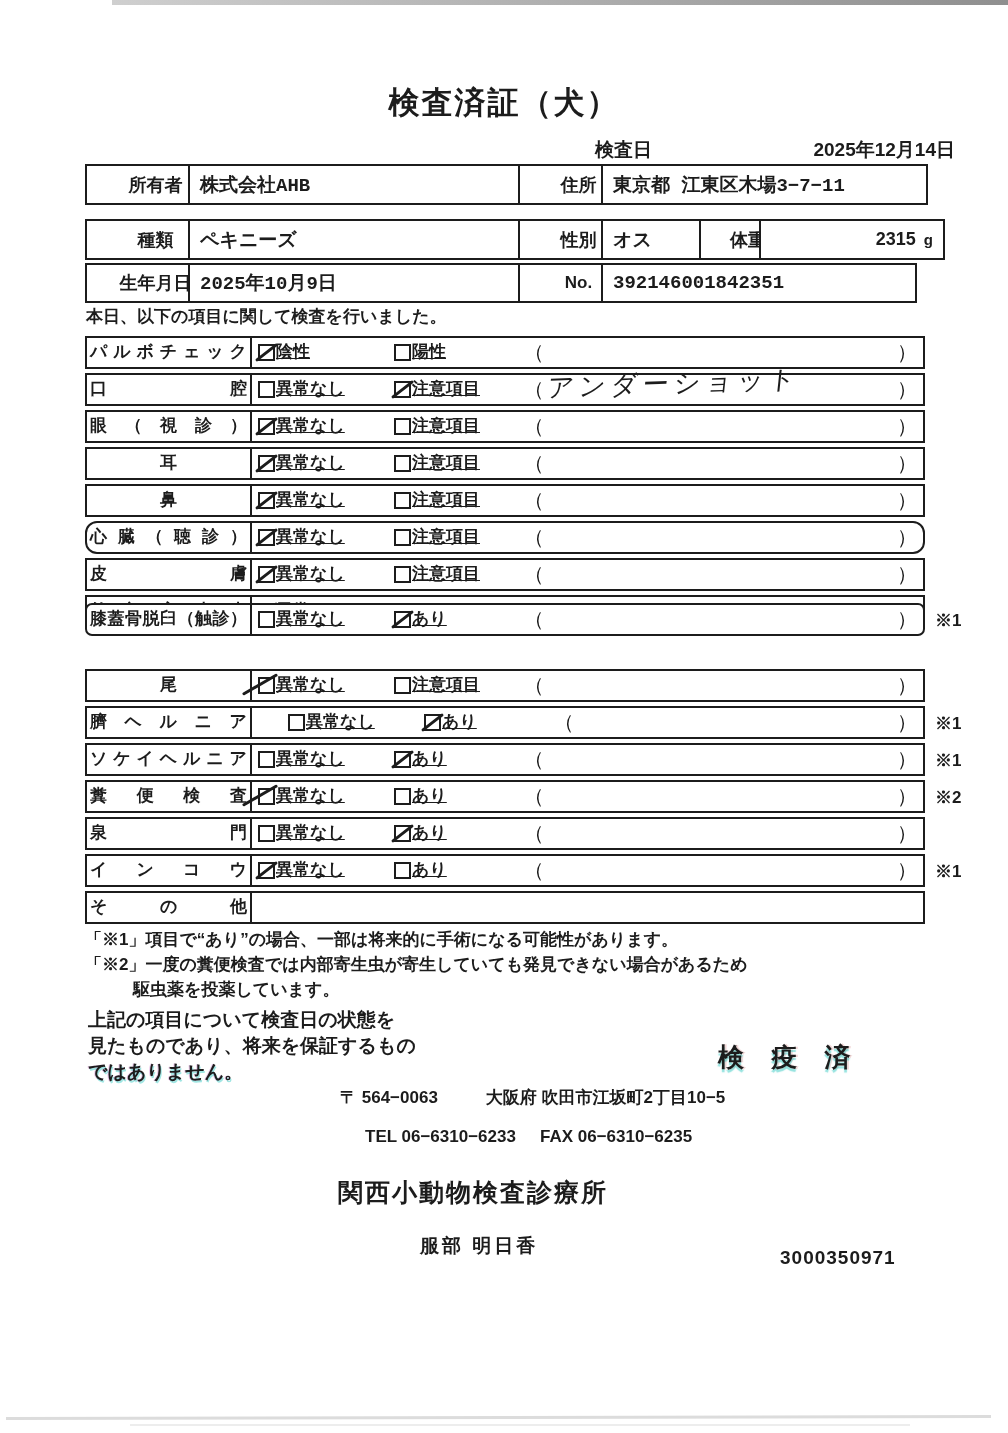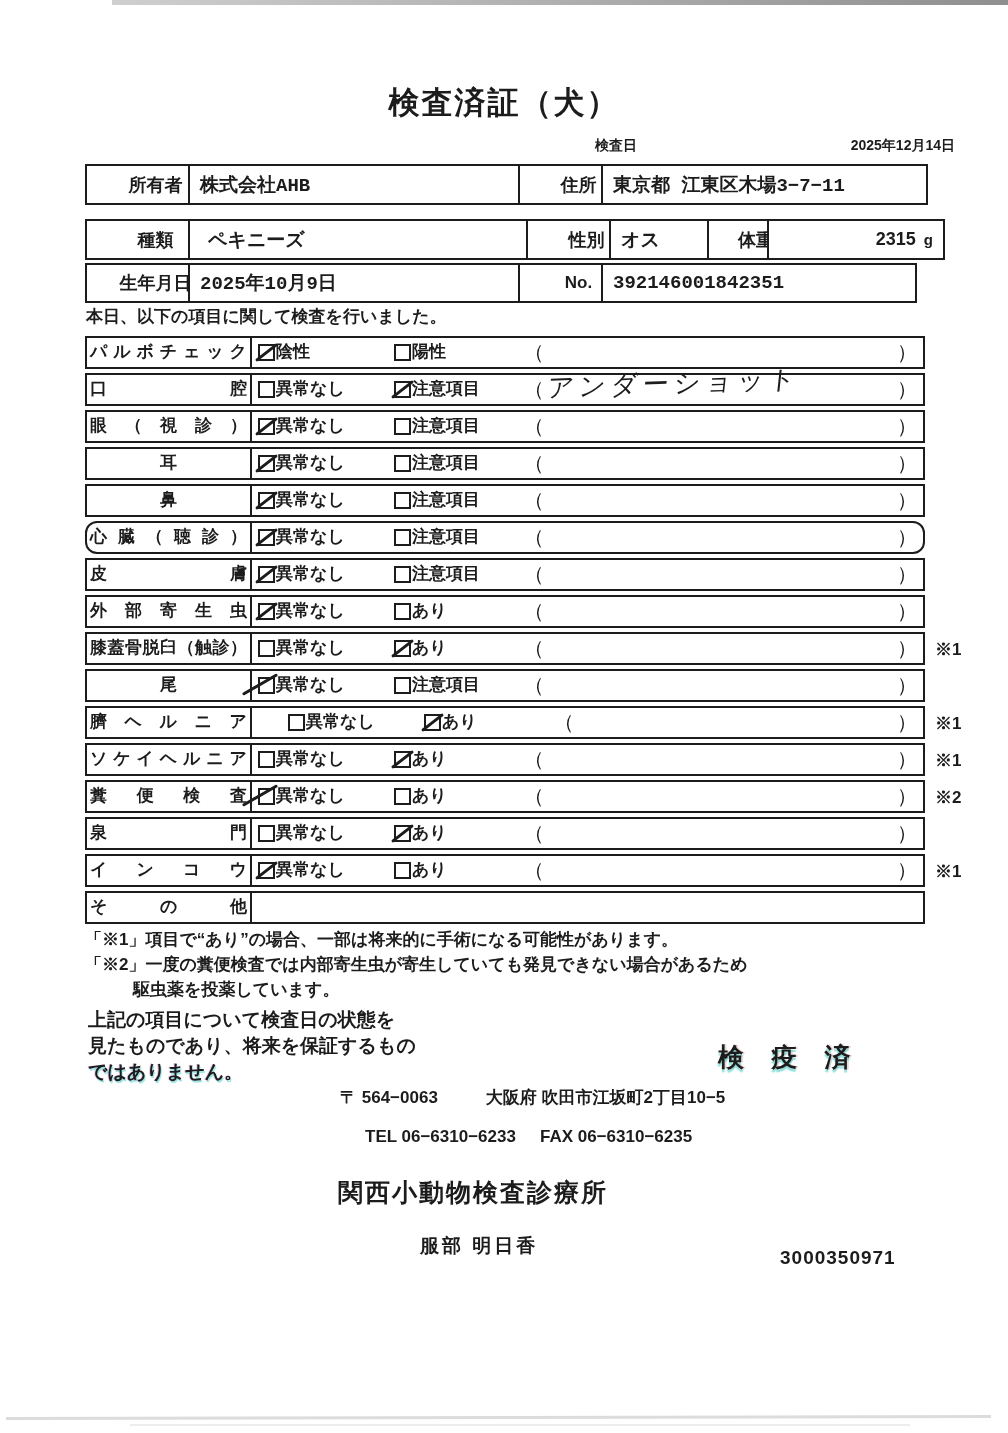--- a/index.html
+++ b/index.html
@@ -12,21 +12,21 @@
   .scan-top { position:absolute; top:0; left:112px; right:0; height:5px;
     background:linear-gradient(to right,#cfcfcf,#8f8f8f); }
   .scan-bottom { position:absolute; top:1416px; left:6px; width:985px; height:3px;
     background:#dcdcdc; transform:rotate(-0.12deg); }
   .scan-bottom2 { position:absolute; top:1424px; left:130px; width:780px; height:2px; background:#ededed; }
 
   .title { position:absolute; top:82px; left:0; width:100%; text-align:center;
     font-size:31px; font-weight:700; letter-spacing:2px; }
 
   .date-row { position:absolute; top:137px; left:595px; width:360px;
-    display:flex; justify-content:space-between; font-size:14px; font-weight:600; }
+    display:flex; justify-content:space-between; font-size:19px; font-weight:600; }
 
   
   .hbox { position:absolute; left:85px; border:2px solid #1c1c1c; display:flex;
     box-sizing:border-box; background:#fff; }
   .t-owner { top:164px; width:843px; height:41px; }
   .t-animal1 { top:219px; width:860px; height:41px; }
   .t-animal2 { top:263px; width:832px; height:40px; }
   .hcell { display:flex; align-items:center; box-sizing:border-box;
     font-size:18px; font-weight:600; white-space:nowrap; overflow:hidden; }
   .hlabel { justify-content:center; border-right:2px solid #1c1c1c;padding-left:36px; }
@@ -40,21 +40,21 @@
   .intro { position:absolute; top:305px; left:86px; font-size:17px; font-weight:600; }
 
   
   .crow { position:absolute; left:85px; width:840px; height:33px;
     border:2px solid #1c1c1c; display:flex; box-sizing:border-box; background:#fff; }
   .clabel { width:165px; border-right:2px solid #1c1c1c; box-sizing:border-box;
     font-size:17px; font-weight:600; line-height:28px; padding:0 3px;
     text-align:justify; text-align-last:justify; overflow:hidden; white-space:nowrap; }
   .clabel.center { text-align:center; text-align-last:center; }
   .ccontent { position:relative; flex:1; font-size:17px; font-weight:600; line-height:28px; }
-  .opt { position:absolute; display:flex; align-items:center; white-space:nowrap; }
+  .opt { position:absolute; display:flex; align-items:center; white-space:nowrap;text-decoration:underline; }
   .opt1 { left:6px; } .opt2 { left:142px; }
   .cb { position:relative; display:inline-block; width:13px; height:13px;
     border:2px solid #1c1c1c; box-sizing:content-box; margin-right:1px; }
   .cb.checked::after { content:""; position:absolute; left:-7px; top:5px;
     width:27px; height:3px; background:#1c1c1c; border-radius:2px; transform:rotate(-38deg); }
   .cb.long::after { left:-20px; width:40px; transform:rotate(-30deg); top:4px; }
   .po { position:absolute; left:272px; font-size:20px; font-weight:400; }
   .pc { position:absolute; right:6px; font-size:20px; font-weight:400; }
   .handwriting { position:absolute; left:296px; top:-6px; font-size:26px; font-weight:500;
     letter-spacing:5px; white-space:nowrap; transform:skewX(-8deg) rotate(-2deg); }
@@ -98,21 +98,21 @@
 
   <div class="hbox t-owner">
     <div class="hcell hlabel w-103">所有者</div>
     <div class="hcell hvalue w-330" style="border-right:2px solid #1c1c1c;">株式会社AHB</div>
     <div class="hcell hlabel w-83">住所</div>
     <div class="hcell hvalue grow">東京都 江東区木場3−7−11</div>
   </div>
 
   <div class="hbox t-animal1">
     <div class="hcell hlabel w-103">種類</div>
-    <div class="hcell hvalue w-330" style="border-right:2px solid #1c1c1c;margin-left:8px;">ペキニーズ</div>
+    <div class="hcell hvalue w-330" style="border-right:2px solid #1c1c1c;">ペキニーズ</div>
     <div class="hcell hlabel w-83">性別</div>
     <div class="hcell hvalue w-98" style="border-right:2px solid #1c1c1c;">オス</div>
     <div class="hcell hlabel w-60">体重</div>
     <div class="hcell grow weight-cell">
       <span>2315</span>
       <span class="weight-unit">g</span>
     </div>
   </div>
 
   <div class="hbox t-animal2">
@@ -262,21 +262,21 @@
           <span class="cb"></span>
           <span>あり</span>
         </span>
         <span class="po">（</span>
         <span class="handwriting"></span>
         <span class="pc">）</span>
       </div>
       <span class="mark"></span>
     </div>
 
-    <div class="crow" style="top: 632px;">
+    <div class="crow" style="top: 603px; border-radius: 7px;">
       <div class="clabel">膝蓋骨脱臼（触診）</div>
       <div class="ccontent">
         <span class="opt opt1">
           <span class="cb"></span>
           <span>異常なし</span>
         </span>
         <span class="opt opt2">
           <span class="cb checked"></span>
           <span>あり</span>
         </span>

